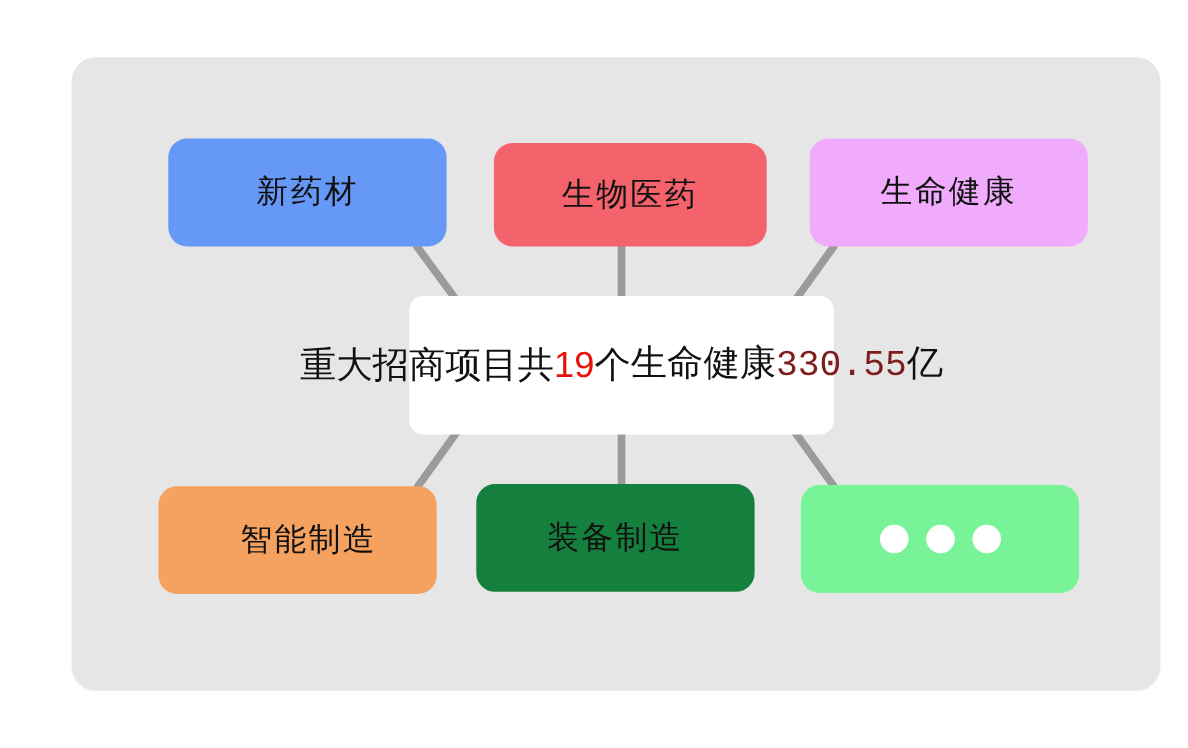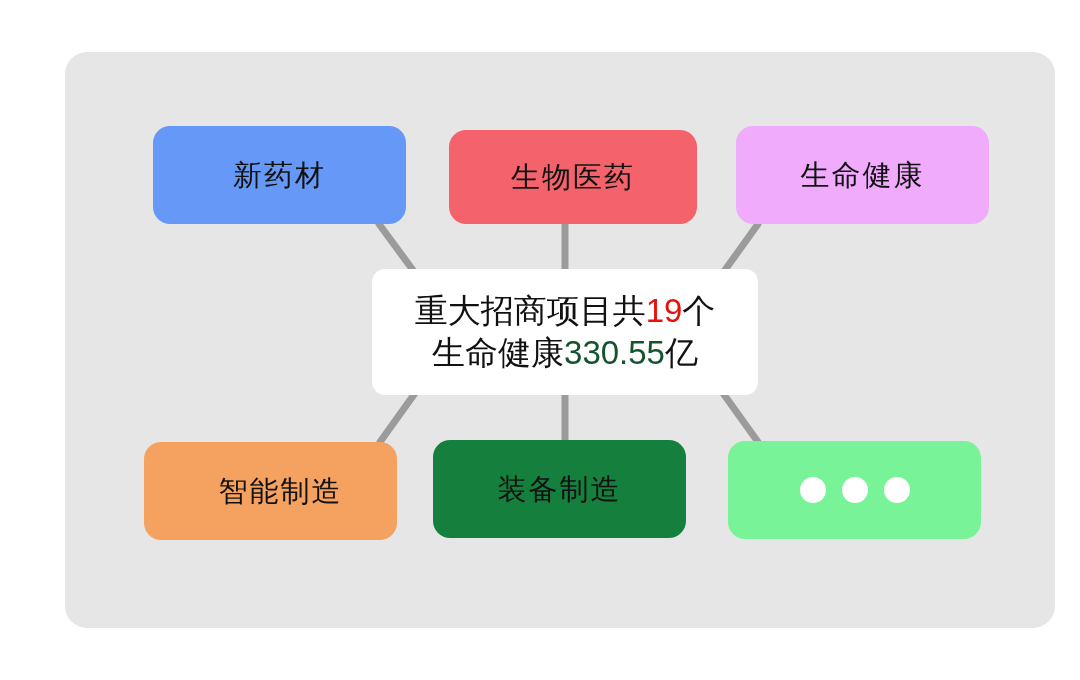--- a/index.html
+++ b/index.html
@@ -83,21 +83,21 @@
   
   #center-card {
     position: absolute;
     left: 352px;
     top: 269px;
     width: 386px;
     height: 126px;
     background: #ffffff;
     border-radius: 13px;
     display: flex;
-    flex-direction: column;
+    flex-direction: row;
     align-items: center;
     justify-content: center;
   }
   .center-line {
     font-size: 33px;
     color: #111111;
     line-height: 1.28;
     white-space: nowrap;
     letter-spacing: 0px;
   }
@@ -149,17 +149,17 @@
       <span class="dot"></span>
       <span class="dot"></span>
     </span>
   </div>
 
   <div id="center-card" style="background: rgb(255, 255, 255);">
     <div class="center-line">
       <span>重大招商项目共</span><span class="hl" style="color: rgb(232, 18, 12);">19</span><span>个</span>
     </div>
     <div class="center-line">
-      <span>生命健康</span><span class="hl" style="color: #14532d;">330.55</span><span>亿</span>
+      <span>生命健康</span><span class="hl" style="color: #7f1d1d; font-family: Liberation Mono, monospace;">330.55</span><span>亿</span>
     </div>
   </div>
 
 </div>
 
 </body></html>

